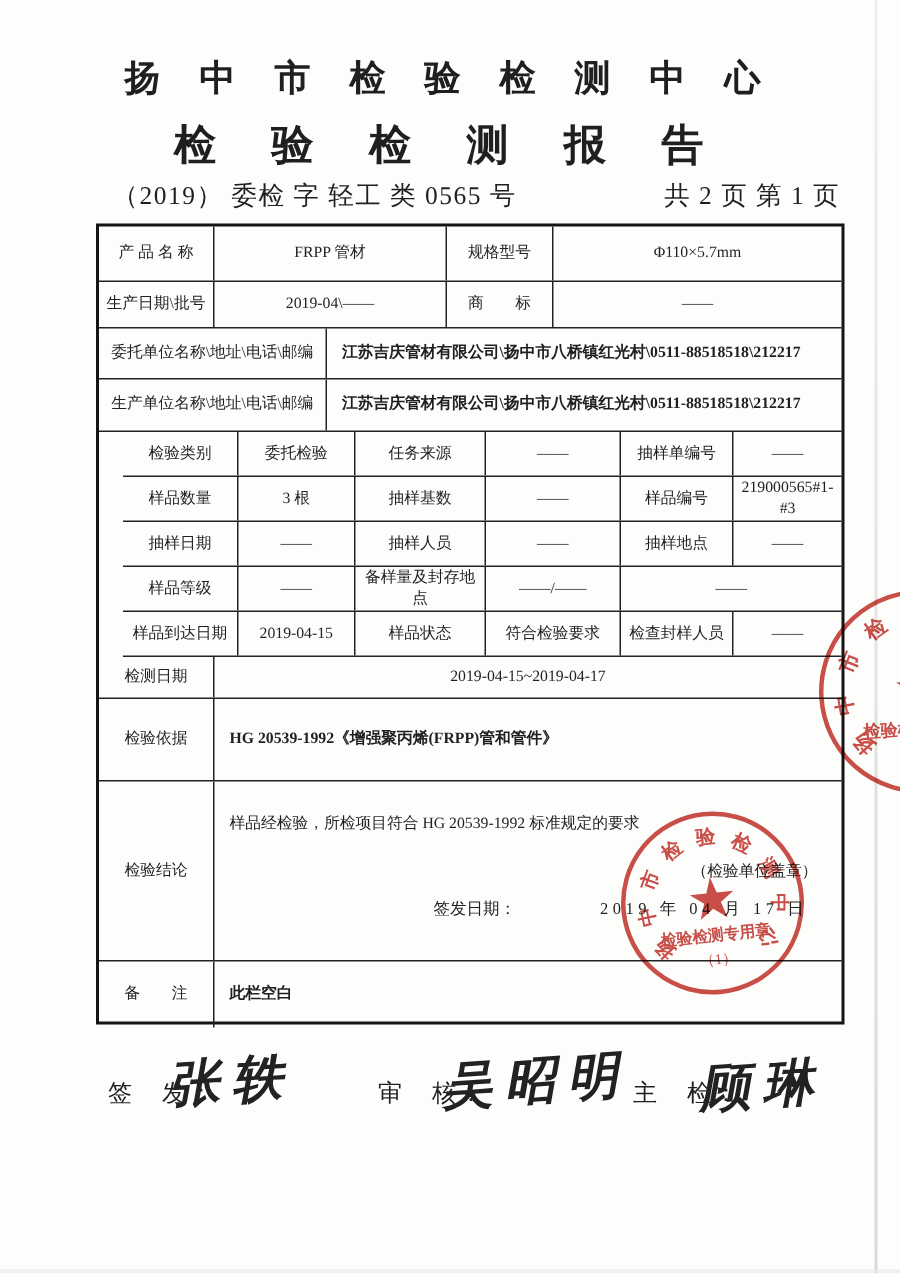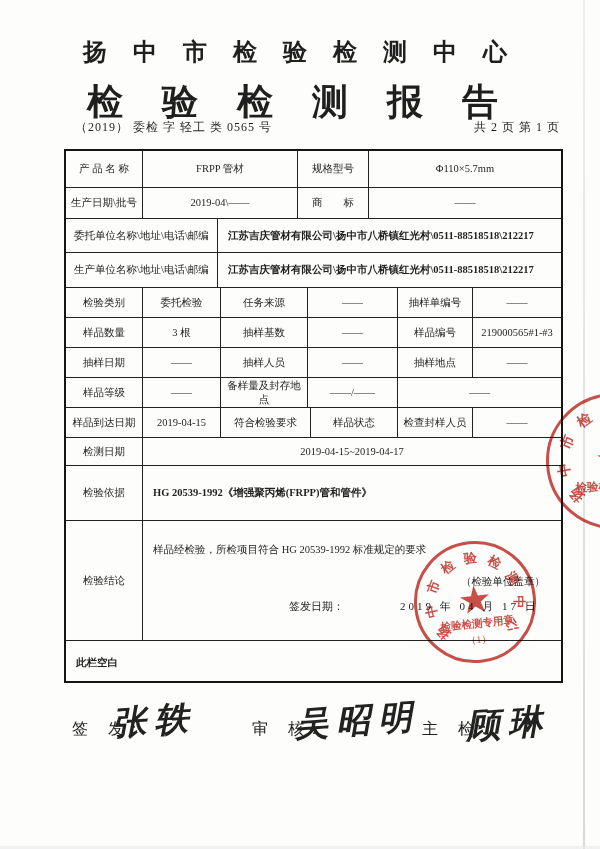--- a/index.html
+++ b/index.html
@@ -10,41 +10,41 @@
   }
   .scan-edge { position:absolute; left:583px; top:0; width:2px; height:849px;
     background:linear-gradient(#e8e8e8,#c9c9c9); opacity:.7; }
   .scan-bottom { position:absolute; left:0; bottom:0; width:100%; height:3px;
     background:#e9e9e9; opacity:.6; }
 
   
   .org-name { position:absolute; top:36px; left:0; width:100%; text-align:center;
     font-size:24px; font-weight:bold; letter-spacing:10px; }
   .report-title { position:absolute; top:78px; left:0; width:100%; text-align:center;
-    font-size:36px; font-weight:bold; letter-spacing:15px; }
+    font-size:28px; font-weight:bold; letter-spacing:15px; }
   .ref-line { position:absolute; top:119px; left:75px; right:40px;
-    display:flex; justify-content:space-between; font-size:12px; letter-spacing:1px; }
+    display:flex; justify-content:space-between; font-size:17px; letter-spacing:1px; }
 
   
   .report-table { position:absolute; left:64px; top:149px; width:499px; height:534px;
     border:2px solid #151515; box-sizing:border-box; display:flex; flex-direction:column; }
   .row { display:flex; border-bottom:1px solid #222; flex:0 0 auto; box-sizing:border-box; }
   .row:last-child { border-bottom:none; }
   .c { border-right:1px solid #222; box-sizing:border-box; display:flex;
     align-items:center; justify-content:center; text-align:center;
     font-size:10.5px; line-height:1.25; padding:2px 2px; }
   .c:last-child { border-right:none; }
   .c.left { justify-content:flex-start; text-align:left; padding-left:10px; padding-right:6px;font-weight:bold; }
   .fx { flex:1 1 auto; }
   .w77{width:77px;flex:0 0 77px;} .w155{width:155px;flex:0 0 155px;}
   .w71{width:71px;flex:0 0 71px;} .w152{width:152px;flex:0 0 152px;}
   .w78{width:78px;flex:0 0 78px;} .w87{width:87px;flex:0 0 87px;}
   .w90{width:90px;flex:0 0 90px;} .w75{width:75px;flex:0 0 75px;}
   .h37{height:37px;} .h31{height:31px;} .h34{height:34px;} .h35{height:35px;}
-  .h30{height:30px;} .h28{height:28px;} .h55{height:55px;} .h120{height:120px;} .h44{height:44px;}
+  .h30{height:30px;margin-left:16px;} .h28{height:28px;} .h55{height:55px;} .h120{height:120px;} .h44{height:44px;}
 
   .concl-cell { position:relative; }
   .concl-text { position:absolute; top:22px; left:10px; right:12px; font-size:10.5px; text-align:left; }
   .seal-note { position:absolute; top:54px; right:16px; font-size:10.5px; }
   .issue-line { position:absolute; bottom:26px; left:146px; font-size:11px; }
   .issue-line .dt { margin-left:56px; letter-spacing:3px; }
 
   
   .stamp { position:absolute; border:3px solid currentColor; border-radius:50%;
     mix-blend-mode:multiply; opacity:.85; }
@@ -140,22 +140,22 @@
     <div class="c w77">样品等级</div>
     <div class="c w78">——</div>
     <div class="c w87">备样量及封存地点</div>
     <div class="c w90">——/——</div>
     <div class="c fx">——</div>
   </div>
 
   <div class="row h30">
     <div class="c w77">样品到达日期</div>
     <div class="c w78">2019-04-15</div>
+    <div class="c w87">样品状态</div>
     <div class="c w90">符合检验要求</div>
-    <div class="c w87">样品状态</div>
     <div class="c w75">检查封样人员</div>
     <div class="c fx">——</div>
   </div>
 
   <div class="row h28">
     <div class="c w77">检测日期</div>
     <div class="c fx">2019-04-15~2019-04-17</div>
   </div>
 
   <div class="row h55">
@@ -168,20 +168,21 @@
     <div class="c fx concl-cell">
       <div class="concl-text">样品经检验，所检项目符合 HG 20539-1992 标准规定的要求</div>
       <div class="seal-note">（检验单位盖章）</div>
       <div class="issue-line">
         <span>签发日期：</span><span class="dt">2019 年 04 月 17 日</span>
       </div>
     </div>
   </div>
 
   <div class="row h44">
+    <div class="c w77">备　　注</div>
     <div class="c fx left">此栏空白</div>
   </div>
 
 </div>
 
 <div class="stamp stamp-big" style="color: rgb(192, 48, 40);">
   <div class="arc">
       <span style="transform: rotate(-128deg) translateY(-44px);">扬</span>
       <span style="transform: rotate(-96deg) translateY(-44px);">中</span>
       <span style="transform: rotate(-64deg) translateY(-44px);">市</span>

